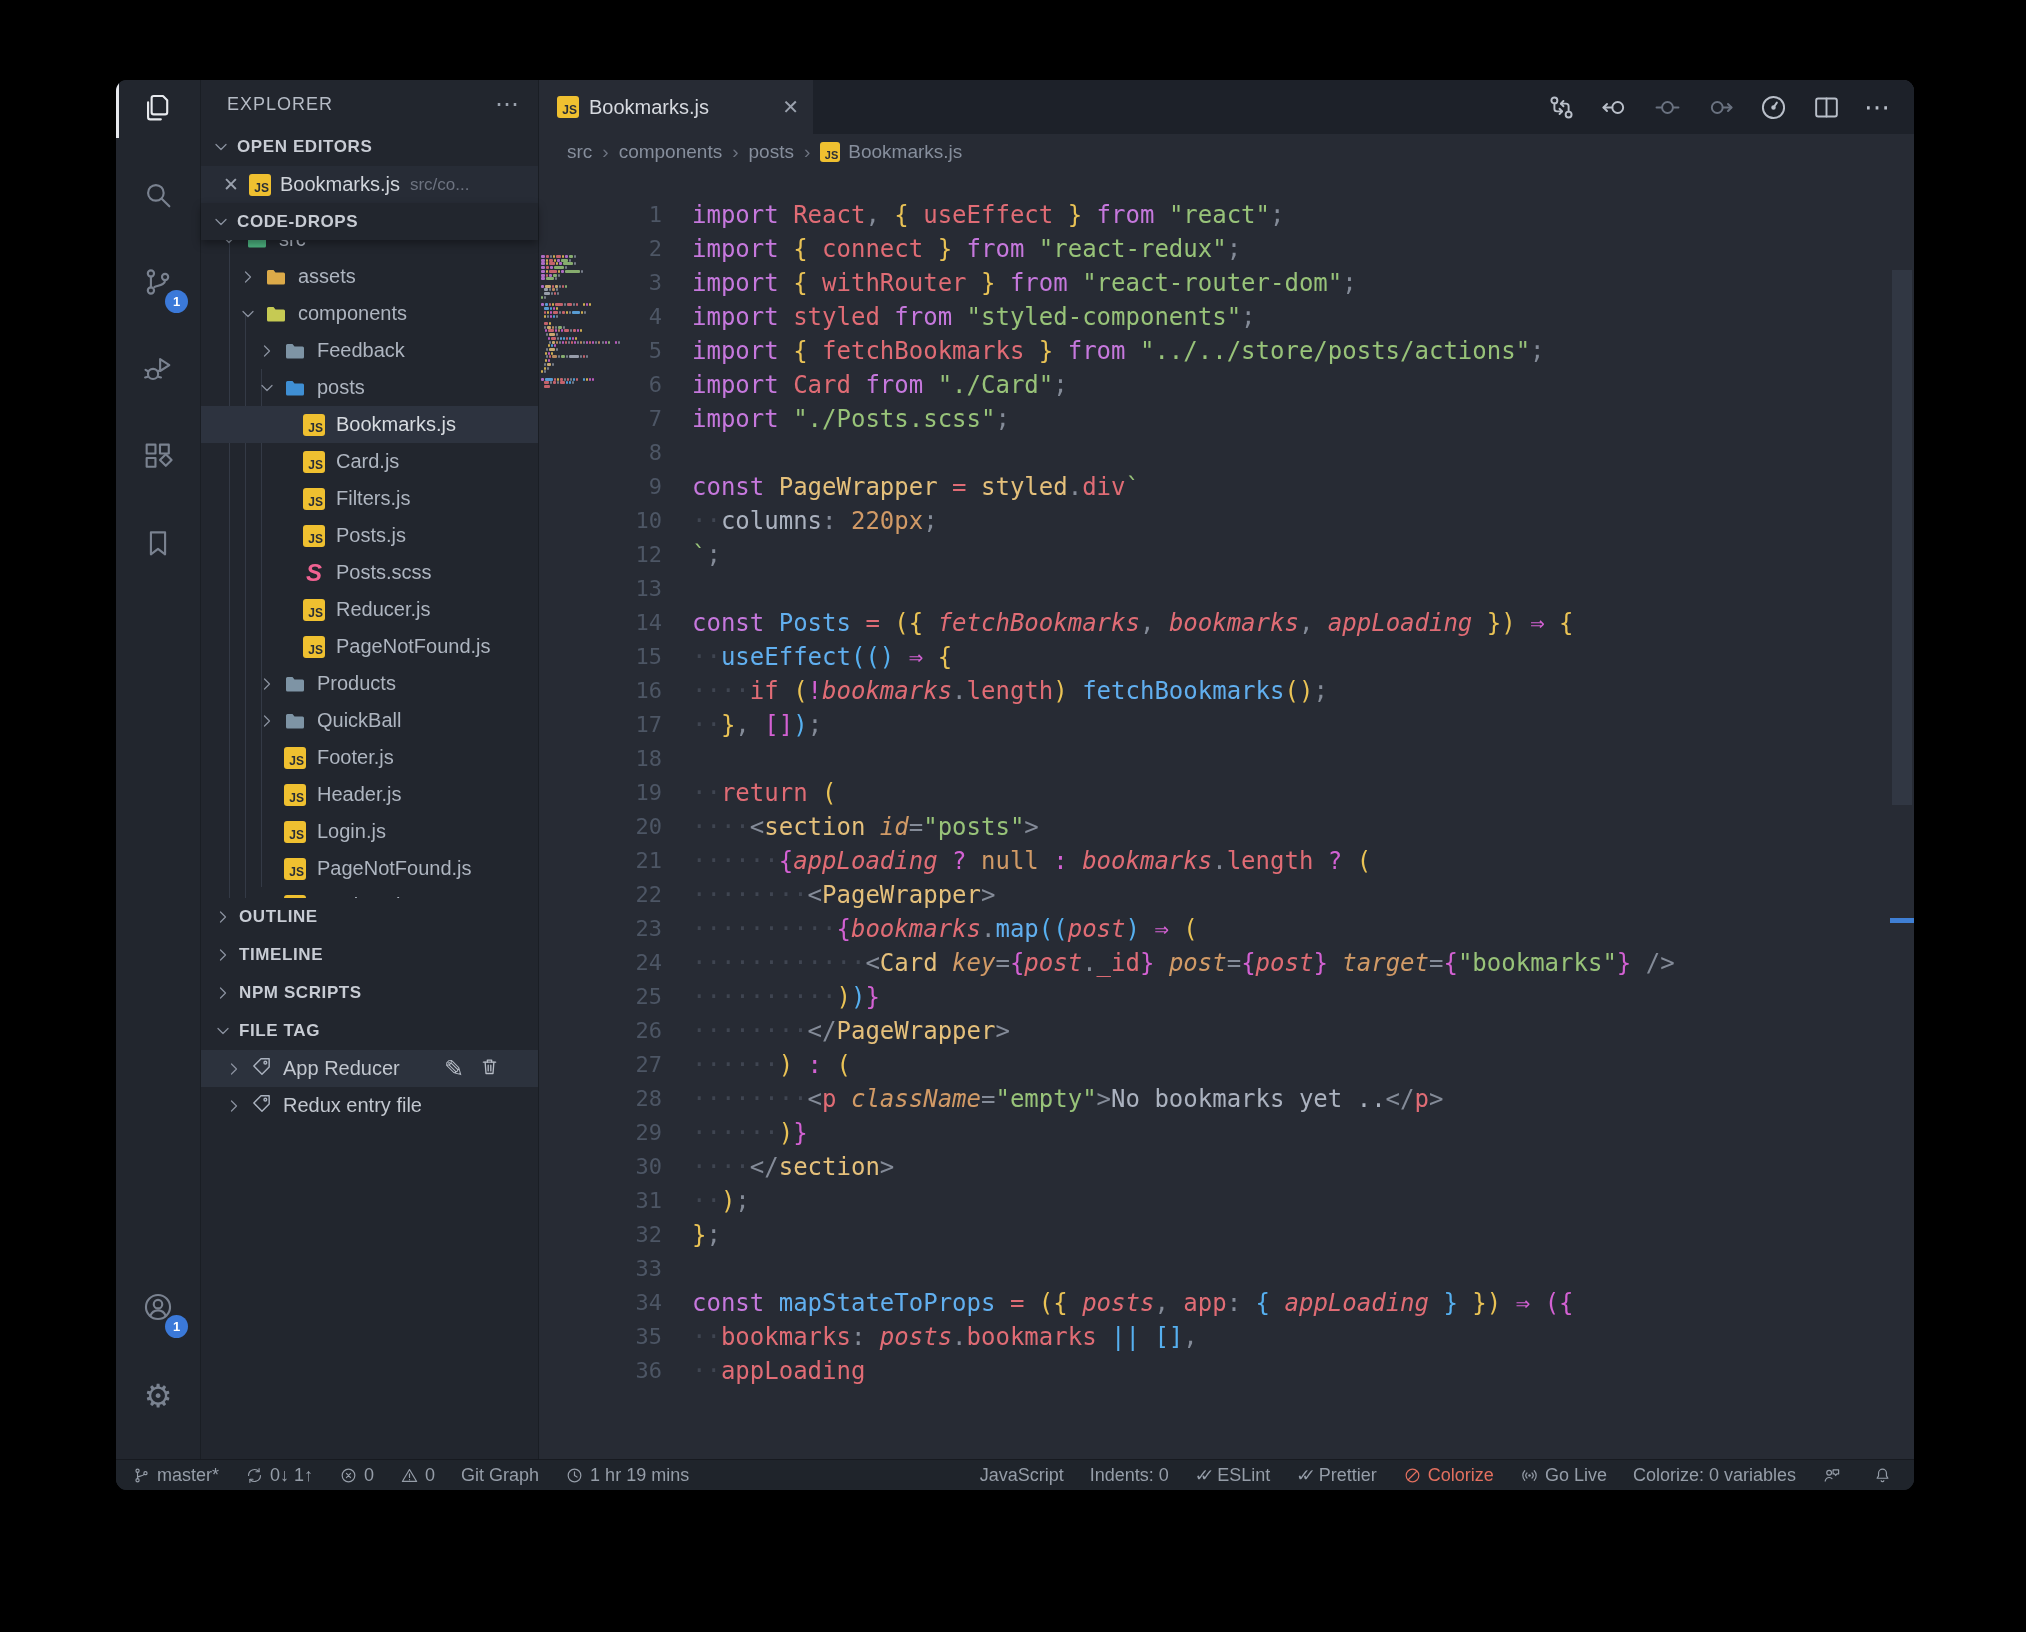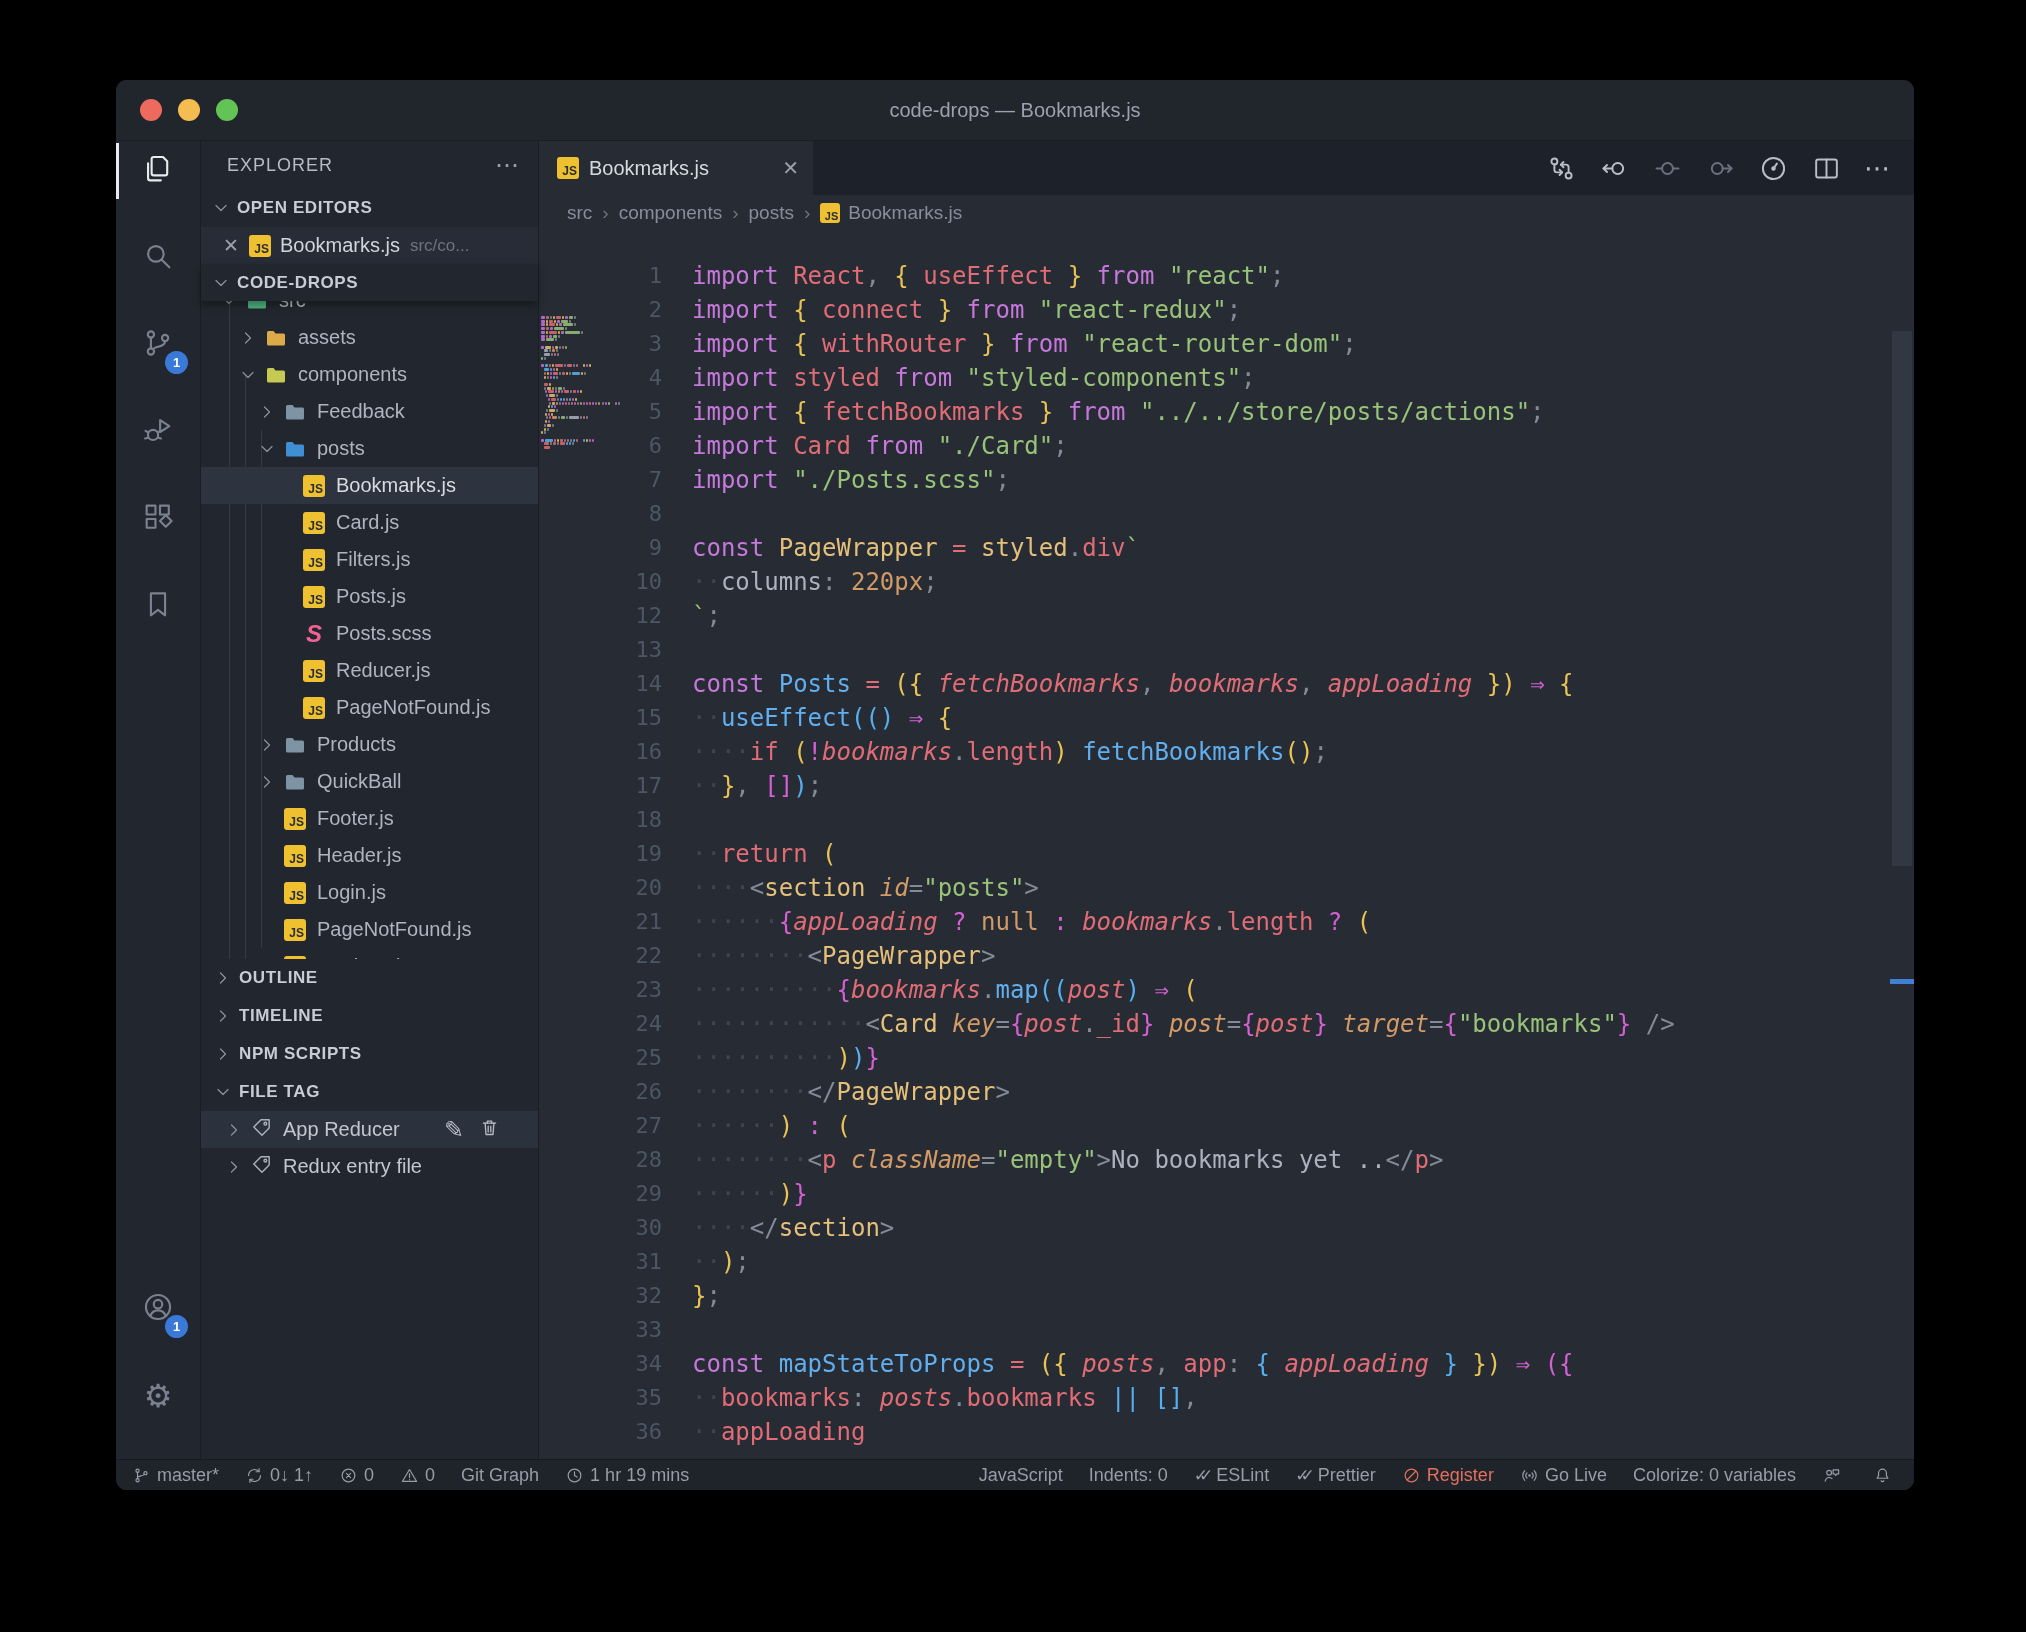--- a/index.html
+++ b/index.html
@@ -97,28 +97,20 @@
   .st-right{margin-left:auto;display:flex;align-items:center;}
   .st-right .st-item{margin-right:0;margin-left:26px;}
   .dblcheck{letter-spacing:-9px;margin-right:12px;font-size:17px;}
 </style>
 </head>
 <body>
 
 <div class="screen">
   <div class="window">
 
-    <div class="titlebar">
-      <div class="lights">
-        <span class="light" id="tl-close" style="background: rgb(238, 106, 95);"></span>
-        <span class="light" id="tl-min" style="background: rgb(245, 189, 79);"></span>
-        <span class="light" id="tl-zoom" style="background: rgb(97, 196, 84);"></span>
-      </div>
-      <div class="title-text">code-drops — Bookmarks.js</div>
-    </div>
 
     <div class="mainrow">
       <div class="activity" id="activity">
           <div class="act-item active">
             <span><svg viewBox="0 0 24 24" fill="none" stroke="currentColor" stroke-width="1.5" stroke-linecap="round" stroke-linejoin="round">
                 <path d="M9 3.5h6.5l3 3V15a1.5 1.5 0 0 1-1.5 1.5H9A1.5 1.5 0 0 1 7.5 15V5A1.5 1.5 0 0 1 9 3.5z"></path>
                 <path d="M5 8v10.5A1.5 1.5 0 0 0 6.5 20H14"></path>
               </svg></span>
           </div>
           <div class="act-item">
@@ -828,21 +820,21 @@
             </span>
             <span>Prettier</span>
           </div>
           <div class="st-item" style="color: rgb(227, 112, 95);">
             <span style="display: flex;">
               <svg viewBox="0 0 24 24" fill="none" stroke="currentColor" stroke-width="1.5" stroke-linecap="round" stroke-linejoin="round">
                 <circle cx="12" cy="12" r="8"></circle>
                 <path d="M6.9 17.1L17.1 6.9"></path>
               </svg>
             </span>
-            <span>Register</span>
+            <span>Colorize</span>
           </div>
           <div class="st-item">
             <span style="display: flex;">
               <svg viewBox="0 0 24 24" fill="none" stroke="currentColor" stroke-width="1.5" stroke-linecap="round" stroke-linejoin="round">
                 <circle cx="12" cy="12" r="1.6" fill="currentColor" stroke="none"></circle>
                 <path d="M8.8 15.2a4.6 4.6 0 0 1 0-6.4M15.2 8.8a4.6 4.6 0 0 1 0 6.4"></path>
                 <path d="M6 18a8.6 8.6 0 0 1 0-12M18 6a8.6 8.6 0 0 1 0 12"></path>
               </svg>
             </span>
             <span>Go Live</span>

